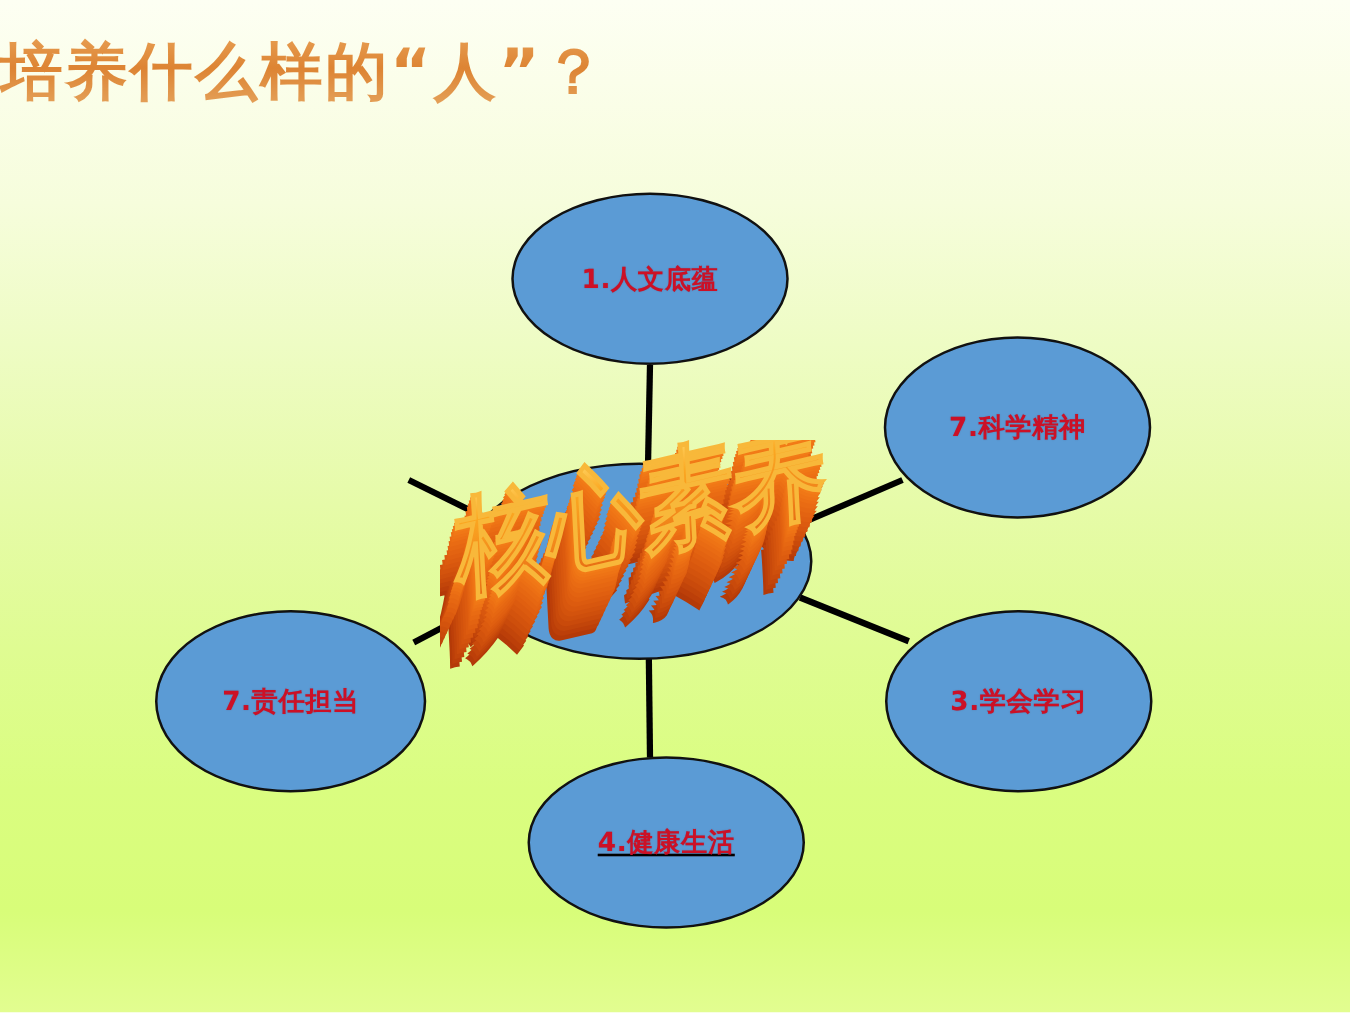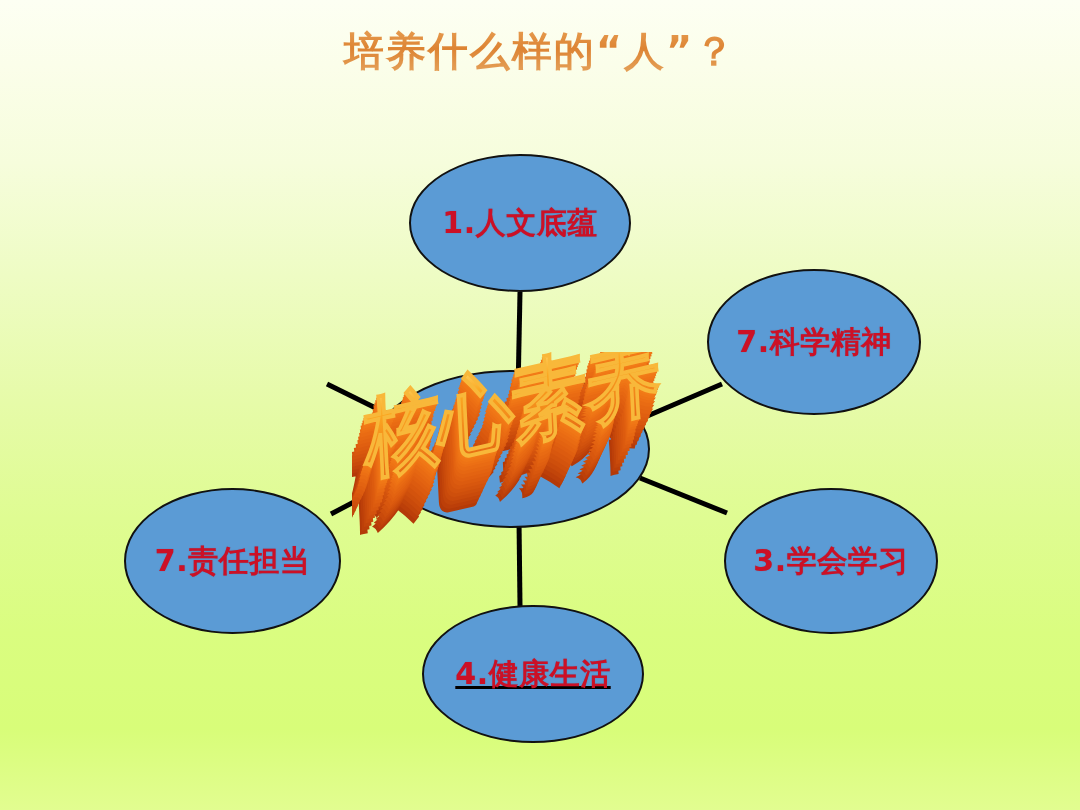--- a/index.html
+++ b/index.html
@@ -29,23 +29,22 @@
         #e2fd90 100%);
     overflow: hidden;
   }
 
   
   #title {
     position: absolute;
     left: 0;
     top: 26px;
     width: 1080px;
-    text-align: center;
     font-family: "DejaVu Sans", "Liberation Sans", sans-serif;
-    font-size: 40px;
+    font-size: 50px;
     font-weight: 700;
     letter-spacing: 2px;
     color: #e2913f;
     background: linear-gradient(to bottom, #e8a055 0%, #dd8433 45%, #e5a55f 100%);
     -webkit-background-clip: text;
     background-clip: text;
     -webkit-text-fill-color: transparent;
     white-space: nowrap;
     line-height: 1.25;
   }
@@ -72,31 +71,31 @@
     background: #5b9bd5;
     border: 2.2px solid #111111;
     border-radius: 50%;
     box-sizing: border-box;
     display: flex;
     align-items: center;
     justify-content: center;
   }
   .node-label {
     font-family: "DejaVu Sans", "Liberation Sans", sans-serif;
-    font-size: 30px;
+    font-size: 21px;
     font-weight: 700;
     color: #cc1026;
     letter-spacing: 0.5px;
     white-space: nowrap;
     text-shadow: 0 0 1px rgba(120,0,10,0.35);
   }
 
   #node-1 { left: 409px; top: 154px; width: 222px; height: 138px; }
   #node-2 { left: 707px; top: 269px; width: 214px; height: 146px; }
-  #node-3 { left: 724px; top: 488px; width: 214px; height: 146px; }
+  #node-3 { left: 708px; top: 488px; width: 214px; height: 146px; }
   #node-4 { left: 422px; top: 605px; width: 222px; height: 138px; text-decoration: underline; }
   #node-5 { left: 124px; top: 488px; width: 217px; height: 146px; }
   #node-6 { left: 120px; top: 269px; width: 221px; height: 146px; }
 
   
   #center-ellipse {
     position: absolute;
     left: 373px;
     top: 370px;
     width: 277px;

